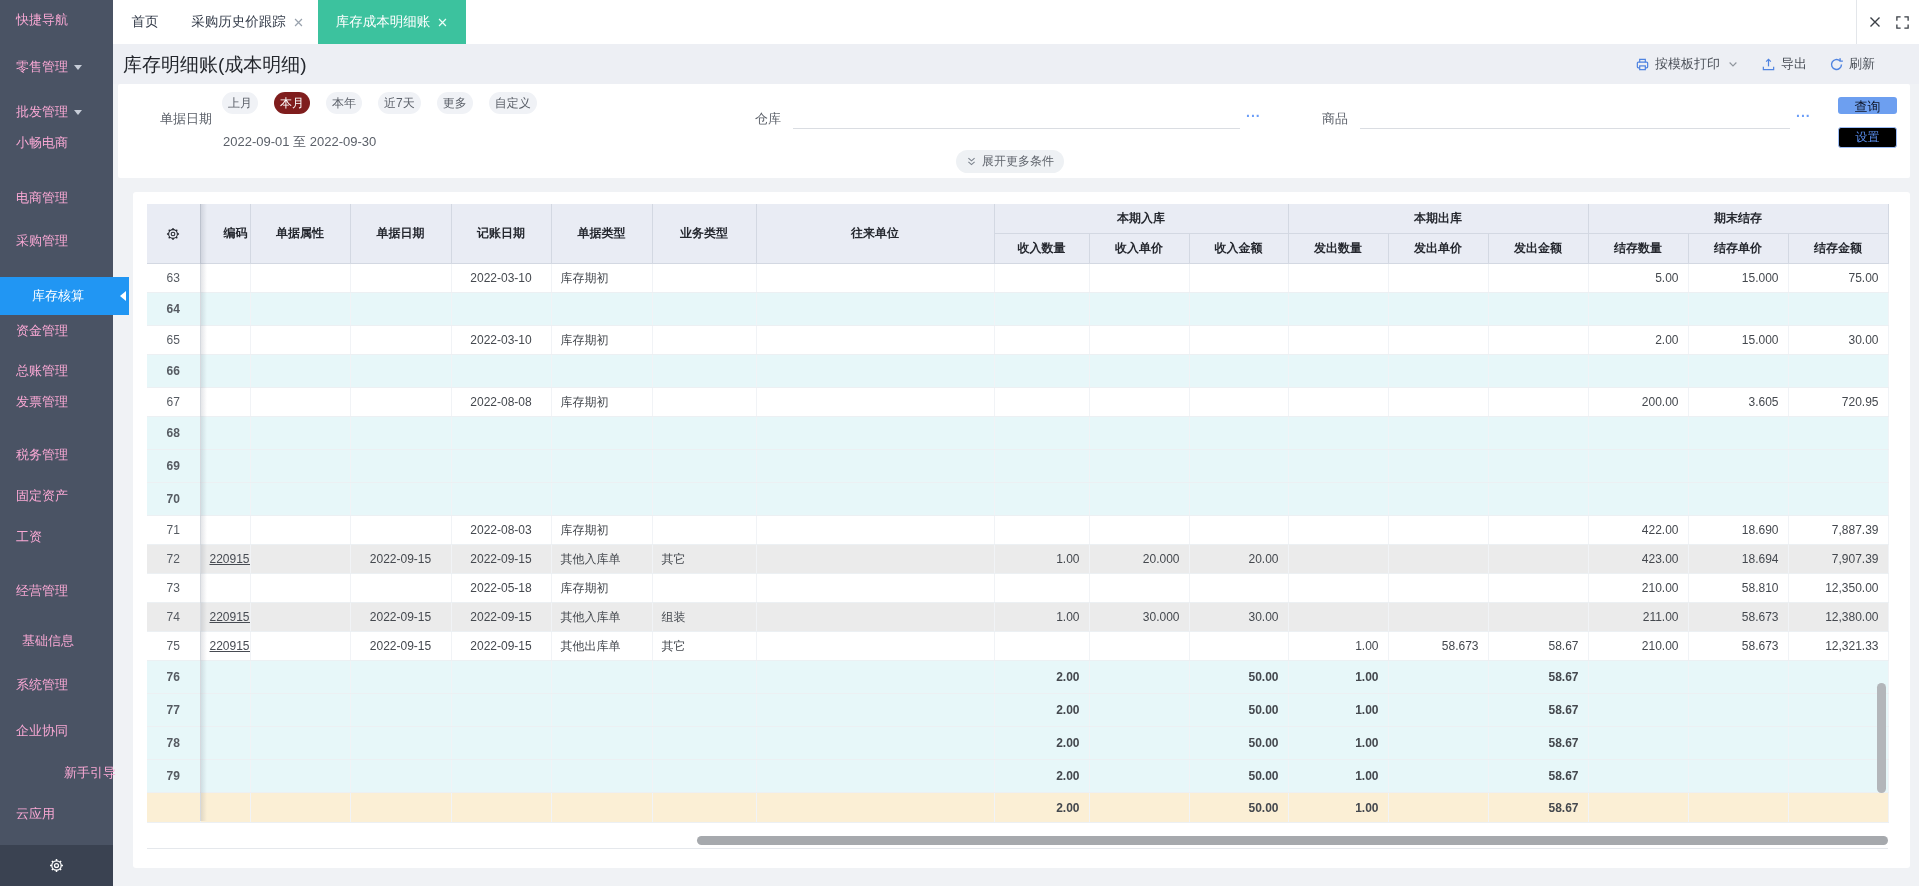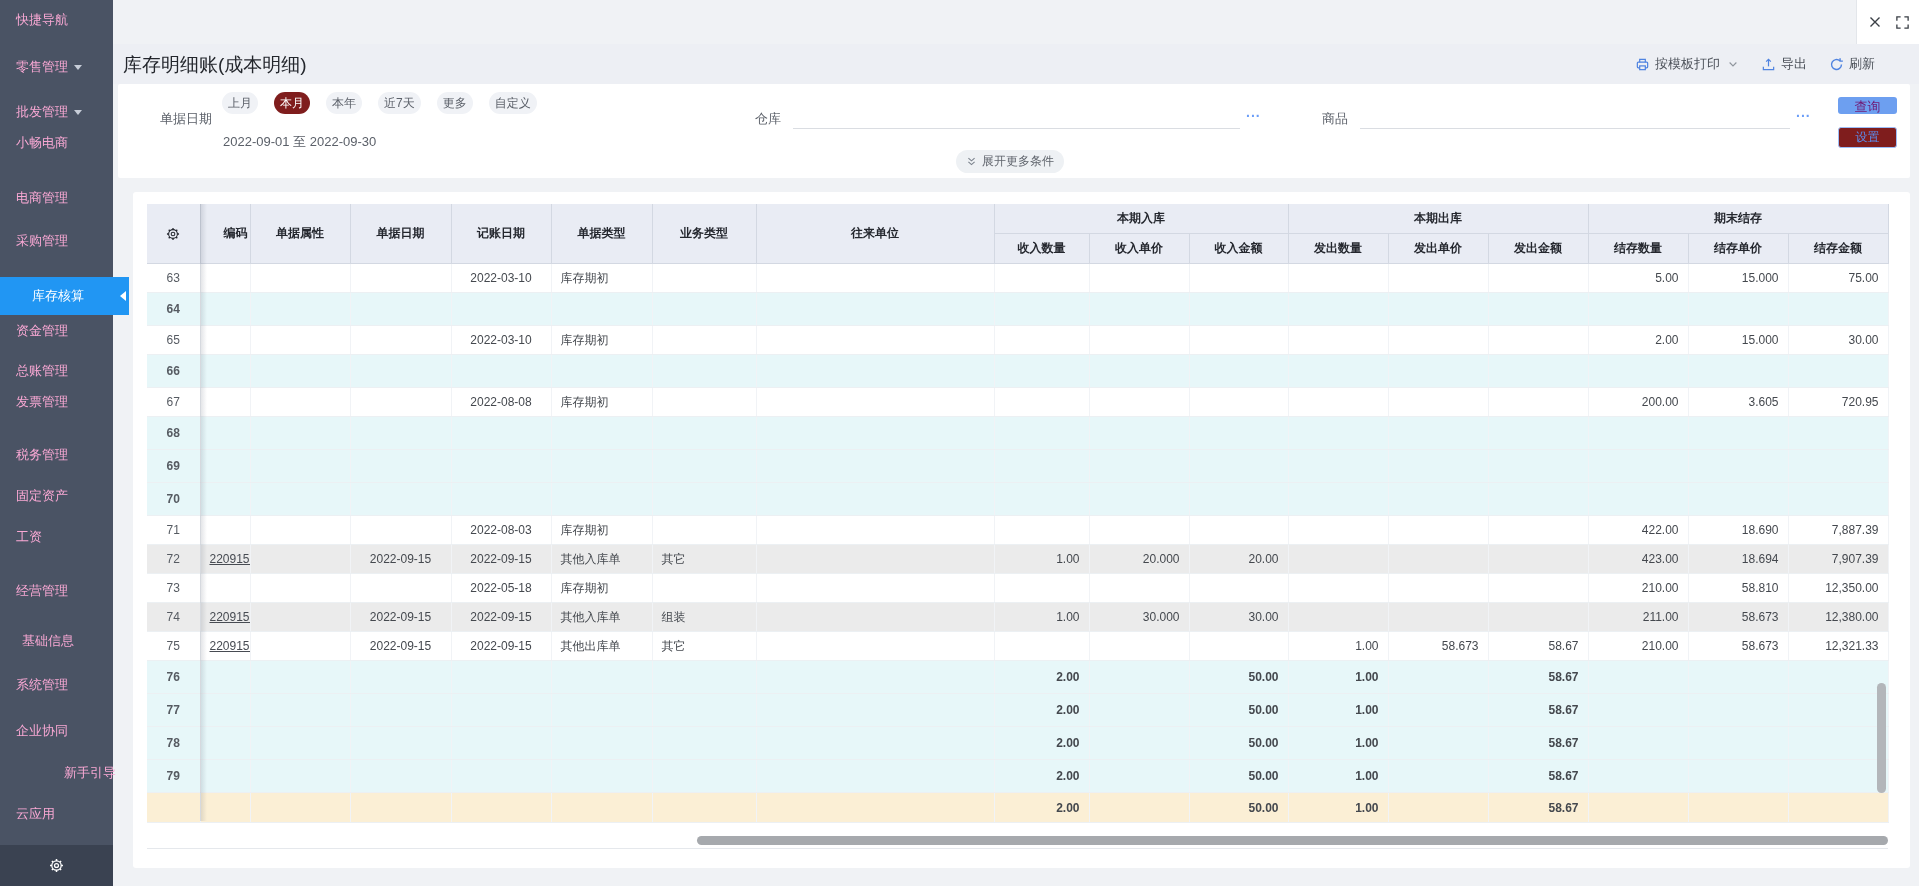--- a/index.html
+++ b/index.html
@@ -40,23 +40,23 @@
   
   .filter-card{position:absolute;left:5px;top:84px;width:1792px;height:94px;background:#fff;border-radius:2px;}
   .f-label{position:absolute;top:26px;font-size:13px;color:#5b6069;}
   .chips{position:absolute;left:104px;top:8px;display:flex;gap:16px;text-align:right;}
   .chip{height:22px;line-height:22px;padding:0 6px;border-radius:11px;background:#f0f2f6;color:#5b6069;
         font-size:12px;cursor:pointer;white-space:nowrap;}
   .chip.active{background:#7f1d1d;color:#fff;}
   .f-range{position:absolute;left:105px;top:49px;font-size:13px;color:#5b6069;}
   .f-line{position:absolute;top:18px;height:26px;border-bottom:1px solid #dadde2;cursor:text;}
   .f-dots{position:absolute;top:20px;color:#6b9ef8;font-weight:bold;font-size:14px;letter-spacing:1px;cursor:pointer;}
-  .btn-query{position:absolute;left:1720px;top:13px;width:59px;height:17px;background:#6d9ff0;color:#701a75;
+  .btn-query{position:absolute;left:1720px;top:13px;width:59px;height:17px;background:#6d9ff0;color:#0f172a;
              font-size:13px;border:none;border-radius:3px;cursor:pointer;}
-  .btn-settings{position:absolute;left:1720px;top:43px;width:59px;height:21px;background:#7f1d1d;color:#5b8ff0;
+  .btn-settings{position:absolute;left:1720px;top:43px;width:59px;height:21px;background:#000000;color:#5b8ff0;
              font-size:12px;border:1px solid #9dbdf7;border-radius:3px;cursor:pointer;padding:0;}
   .expand-chip{position:absolute;left:838px;top:66px;height:23px;padding:0 10px;border-radius:12px;background:#eef1f4;
              color:#60656d;font-size:12px;display:flex;align-items:center;gap:5px;cursor:pointer;}
   .expand-ic{display:inline-flex;color:#7b828c;}
   
   .panel{position:absolute;left:20px;top:192px;width:1777px;height:676px;background:#fff;border-radius:3px;}
   table.grid{position:absolute;left:14px;top:12px;width:1741px;border-collapse:collapse;table-layout:fixed;}
   .grid th{height:29px;background:#e9ecf4;font-size:12px;font-weight:bold;color:#24272e;
            border-right:1px solid #d3d8e2;border-bottom:1px solid #d3d8e2;padding:0;text-align:center;overflow:hidden;white-space:nowrap;}
   .grid td{font-size:12px;color:#44484e;border-bottom:1px solid #ecf0f3;border-right:1px solid #f1f3f6;
@@ -80,20 +80,41 @@
   .table-bottom-line{position:absolute;left:14px;top:656px;width:1741px;height:0;border-top:1px solid #e5e8ec;}
   svg{display:block;}
 </style>
 </head>
 <body>
 
 <div id="app">
 
   <div class="main">
 
+    <div class="tabbar" id="tabbar">
+        <div class="tab">
+          <span class="tab-label">首页</span>
+        </div>
+        <div class="tab">
+          <span class="tab-label">采购历史价跟踪</span>
+          <span class="tab-close">
+            <svg width="11" height="11" viewBox="0 0 16 16" fill="none" stroke="currentColor" stroke-width="1.8">
+              <path d="M3 3l10 10M13 3L3 13"></path>
+            </svg>
+          </span>
+        </div>
+        <div class="tab active">
+          <span class="tab-label">库存成本明细账</span>
+          <span class="tab-close">
+            <svg width="11" height="11" viewBox="0 0 16 16" fill="none" stroke="currentColor" stroke-width="1.8">
+              <path d="M3 3l10 10M13 3L3 13"></path>
+            </svg>
+          </span>
+        </div>
+      </div>
     <div class="win-controls">
       <span class="win-btn">
         <svg width="16" height="16" viewBox="0 0 16 16" fill="none" stroke="currentColor" stroke-width="1.4">
             <path d="M3.5 3.5l9 9M12.5 3.5l-9 9"></path>
           </svg>
       </span>
       <span class="win-btn">
         <svg width="15" height="15" viewBox="0 0 16 16" fill="none" stroke="currentColor" stroke-width="1.4">
             <path d="M2 6V2h4M10 2h4v4M14 10v4h-4M6 14H2v-4"></path>
           </svg>

